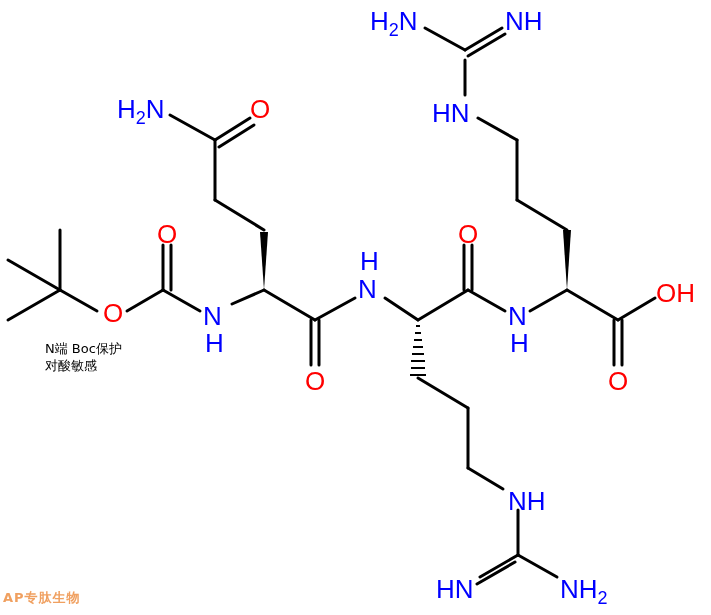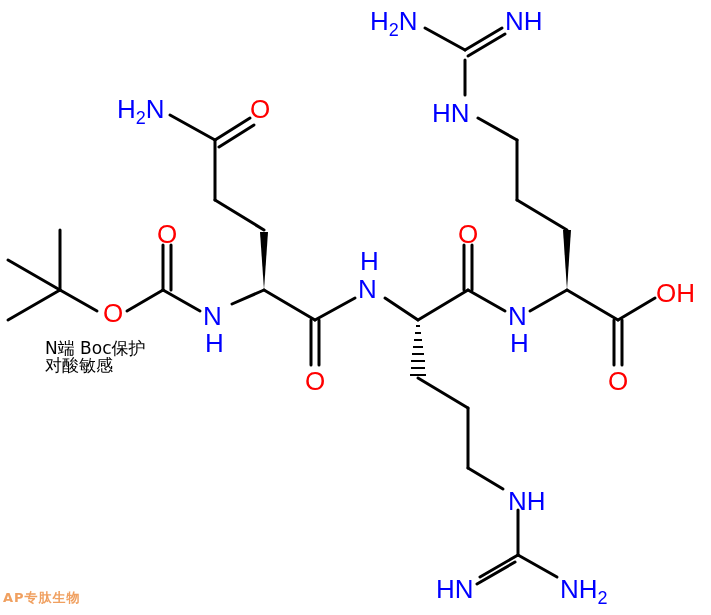--- a/index.html
+++ b/index.html
@@ -3,21 +3,21 @@
   <meta charset="utf-8">
   <style>
     html, body { margin: 0; padding: 0; background: #ffffff; }
     body { width: 711px; height: 615px; position: relative; overflow: hidden; font-family: "Liberation Sans", sans-serif; }
     #mol { position: absolute; left: 0; top: 0; }
     .bond { stroke: #000; stroke-width: 3; fill: none; stroke-linecap: round; }
     .atom { font-family: "Liberation Sans", sans-serif; font-size: 26px; }
     .N { fill: #0000ff; }
     .O { fill: #ff0000; }
     .sub { font-size: 18px; }
-    .note { position: absolute; left: 45px; top: 340px; font-size: 17px; line-height: 17px; color: #000; font-family: "DejaVu Sans", sans-serif; }
+    .note { position: absolute; left: 45px; top: 340px; font-size: 13px; line-height: 17px; color: #000; font-family: "DejaVu Sans", sans-serif; }
     .logo { position: absolute; left: 3px; top: 589px; font-size: 13px; color: #f0a060; font-family: "DejaVu Sans", sans-serif; font-weight: bold; letter-spacing: 1px; }
   </style>
 </head>
 <body>
 
 <svg id="mol" width="711" height="615" viewBox="0 0 711 615" xmlns="http://www.w3.org/2000/svg">
 
   <g>
     <line class="bond" x1="60" y1="230" x2="60" y2="290"></line>
     <line class="bond" x1="60" y1="290" x2="8" y2="260"></line>

